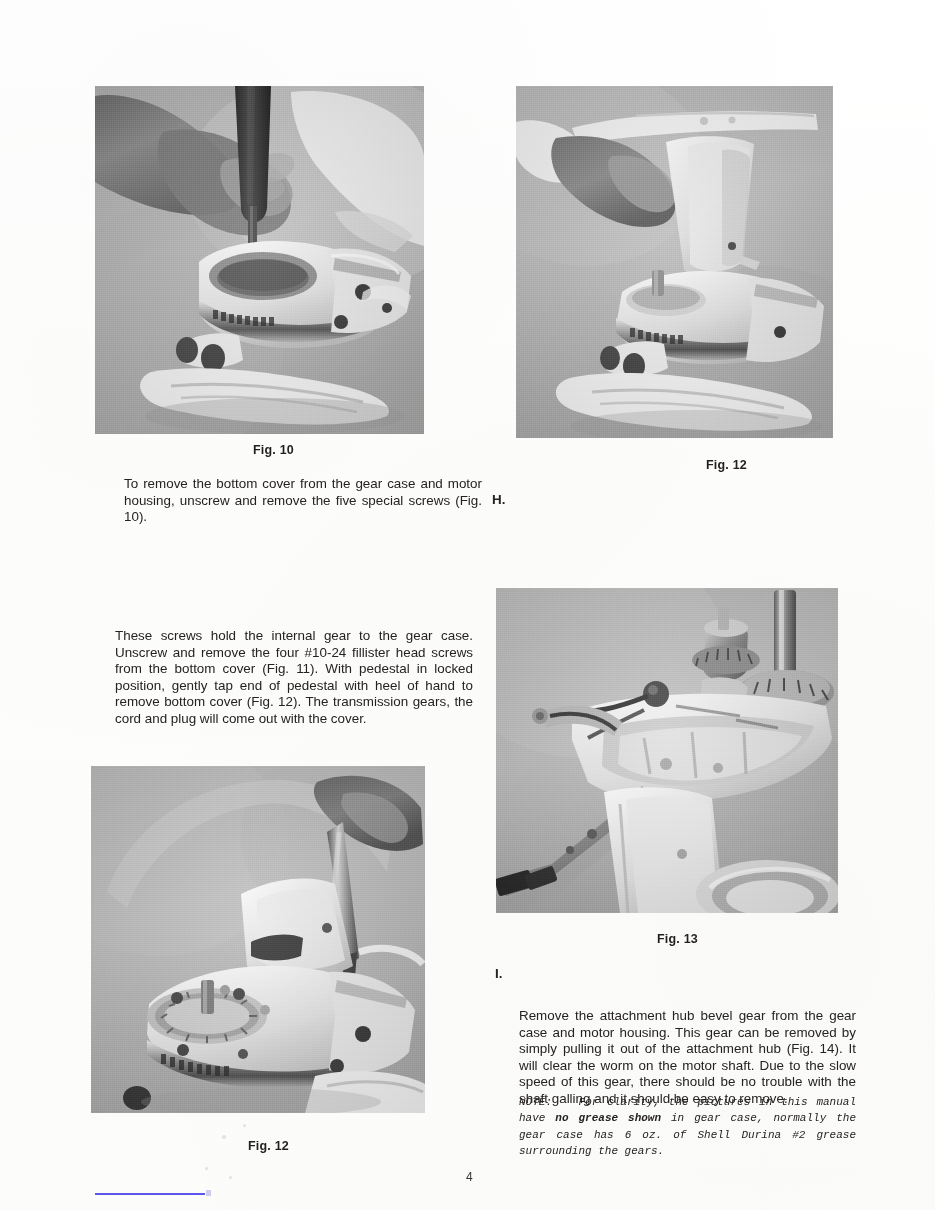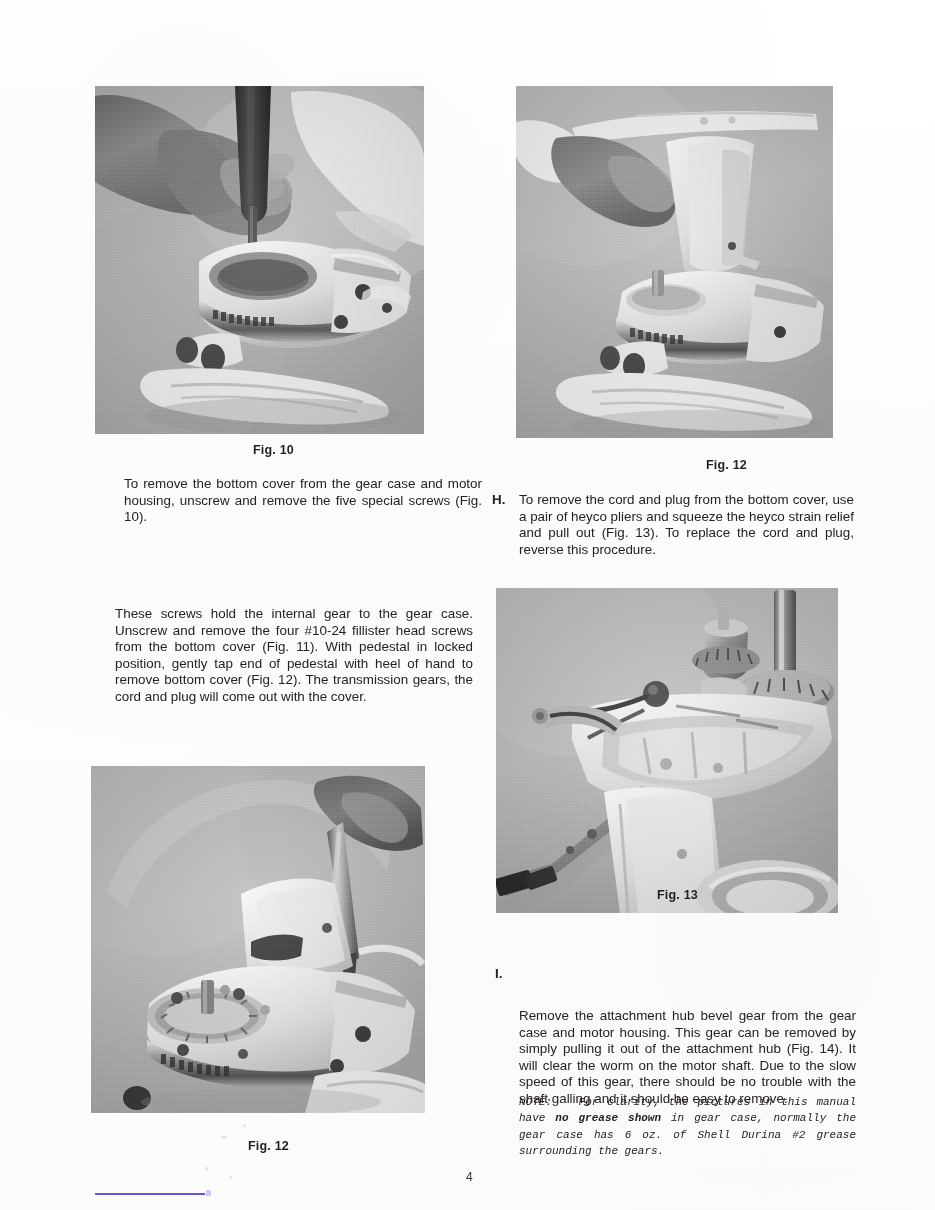--- a/index.html
+++ b/index.html
@@ -301,24 +301,23 @@
       <path d="M84,318 C146,314 212,322 262,332" stroke="#cecbc8" stroke-width="2.5" fill="none"></path>
       <ellipse cx="180" cy="340" rx="126" ry="16" fill="#9e9c99" opacity=".32"></ellipse>
     </svg>
     <div class="grain"></div>
     <div class="vign"></div>
   </div>
   <div class="caption" style="left:662px; top:458px;margin-left:44px;">Fig. 12</div>
 
   <div class="para" style="left:116px; top:476px; width:358px;margin-left:8px;">To remove the bottom cover from the gear case and motor housing, unscrew and remove the five special screws (Fig. 10).</div>
 
-  <div class="para" style="left:115px; top:606px; width:358px;">These screws hold the internal gear to the gear case. Unscrew and remove the four #10-24 fillister head screws from the bottom cover (Fig. 11). With pedestal in locked position, gently tap end of pedestal with heel of hand to remove bottom cover (Fig. 12). The transmission gears, the cord and plug will come out with the cover.</div>
+  <div class="para" style="left:115px; top:628px; width:358px;">These screws hold the internal gear to the gear case. Unscrew and remove the four #10-24 fillister head screws from the bottom cover (Fig. 11). With pedestal in locked position, gently tap end of pedestal with heel of hand to remove bottom cover (Fig. 12). The transmission gears, the cord and plug will come out with the cover.</div>
 
   <div class="list-marker" style="left:492px; top:492px;">H.</div>
-  <div class="para" style="left:519px; top:492px; width:335px;">To remove the cord and plug from the bottom cover, use a pair of heyco pliers and squeeze the heyco strain relief and pull out (Fig. 13). To replace the cord and plug, reverse this procedure.</div>
 
   <div class="photo" style="left:496px; top:588px; width:342px; height:325px;">
     <svg viewBox="0 0 342 325" preserveAspectRatio="none">
       <defs>
         <linearGradient id="g13bg" x1="0" y1="0" x2="0.3" y2="1">
           <stop offset="0%" stop-color="#b4b2af"></stop>
           <stop offset="50%" stop-color="#bdbbb8"></stop>
           <stop offset="100%" stop-color="#a7a5a2"></stop>
         </linearGradient>
         <linearGradient id="g13white" x1="0.1" y1="0" x2="0.8" y2="1">
@@ -409,21 +408,21 @@
       <path d="M124,216 L132,325" stroke="#c2c0bd" stroke-width="3" fill="none"></path>
 
       <ellipse cx="272" cy="306" rx="72" ry="34" fill="#d9d7d4"></ellipse>
       <ellipse cx="274" cy="308" rx="58" ry="26" fill="#b1afac"></ellipse>
       <ellipse cx="274" cy="310" rx="44" ry="18" fill="#e2e0dd"></ellipse>
       <path d="M214,300 C232,280 300,274 334,292" stroke="#f3f2f0" stroke-width="5" fill="none" opacity=".8"></path>
     </svg>
     <div class="grain"></div>
     <div class="vign"></div>
   </div>
-  <div class="caption" style="left:657px; top:888px;">Fig. 13</div>
+  <div class="caption" style="left:657px; top:932px;">Fig. 13</div>
 
   <div class="list-marker" style="left:495px; top:966px;">I.</div>
   <div class="para" style="left:519px; top:1008px; width:337px;">Remove the attachment hub bevel gear from the gear case and motor housing. This gear can be removed by simply pulling it out of the attachment hub (Fig. 14). It will clear the worm on the motor shaft. Due to the slow speed of this gear, there should be no trouble with the shaft galling and it should be easy to remove.</div>
 
   <div class="note" style="left:519px; top:1094px; width:337px;">
     <span class="lead">NOTE:</span><span>&nbsp;&nbsp;&nbsp;</span><span>For clarity, the pictures in this manual have </span><span class="strong">no grease shown</span><span> in gear case, normally the gear case has 6 oz. of Shell Durina #2 grease surrounding the gears.</span>
   </div>
 
   <div class="photo" style="left:91px; top:766px; width:334px; height:347px;">
     <svg viewBox="0 0 334 347" preserveAspectRatio="none">

